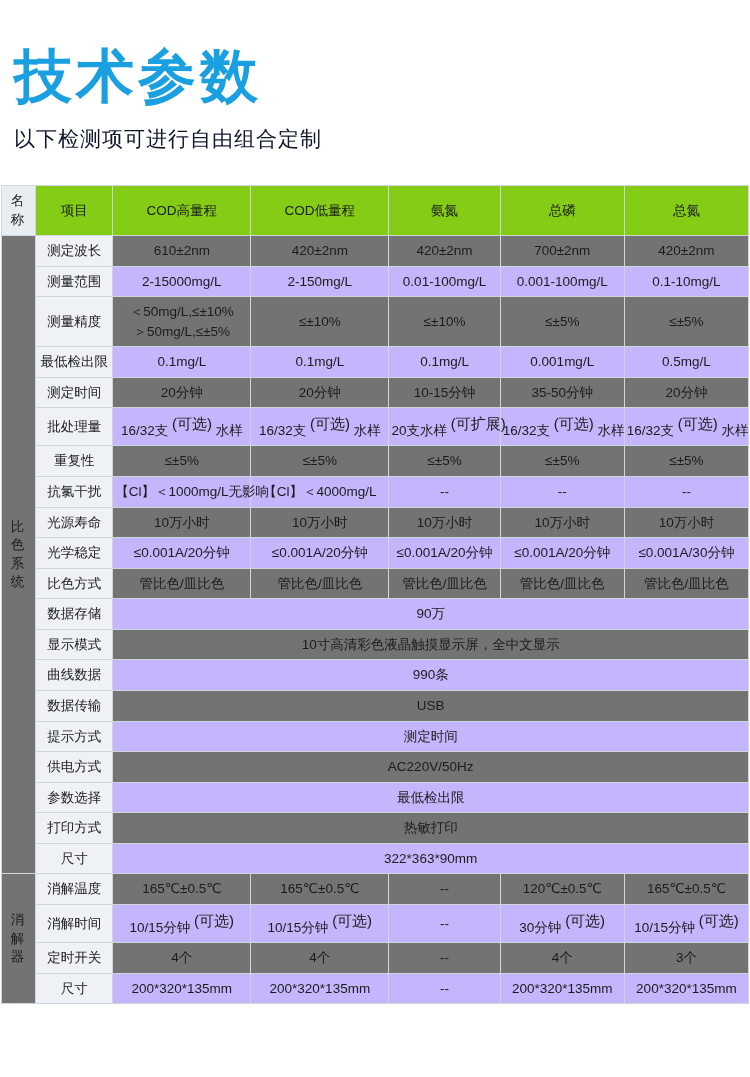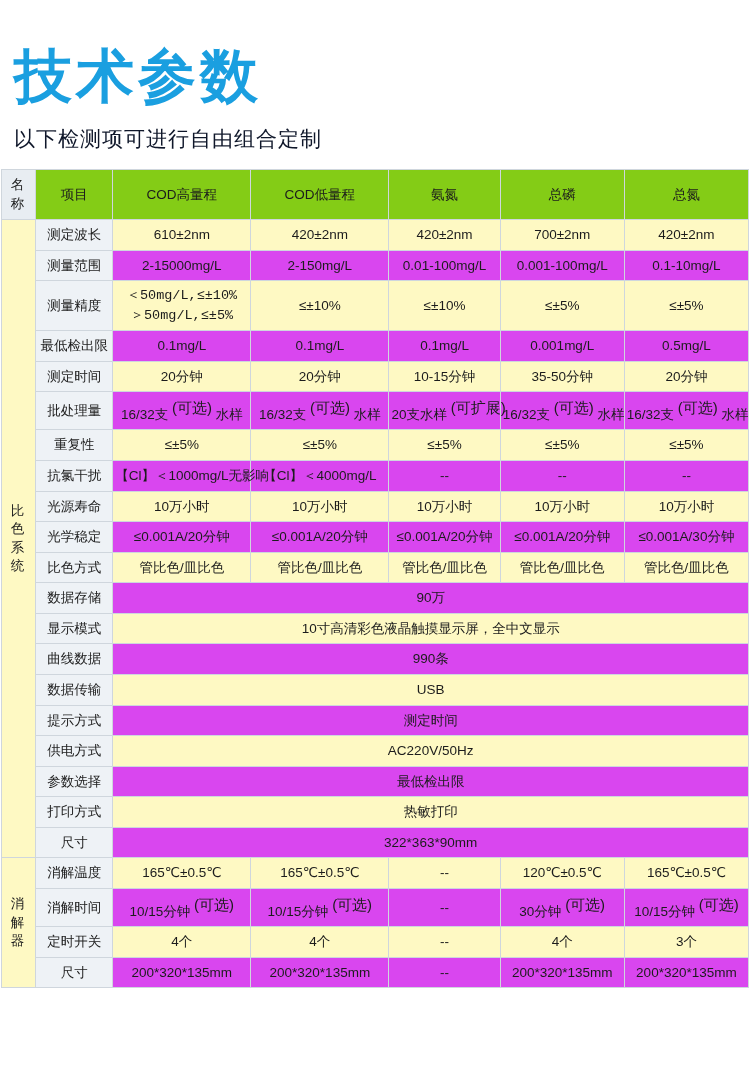--- a/index.html
+++ b/index.html
@@ -33,21 +33,21 @@
   }
   .subtitle {
     margin-top: 18px;
     font-size: 21px;
     color: #0f172a;
     letter-spacing: 1px;
   }
   table.spec {
     border-collapse: collapse;
     width: 748px;
-    margin-top: 16px;
+    margin-top: 32px;
     margin-left: 1px;
     table-layout: fixed;
   }
   table.spec td {
     border: 1px solid #cfd6dd;
     text-align: center;
     vertical-align: middle;
     font-size: 13.5px;
     color: #1c1c1c;
     padding: 5px 2px;
@@ -72,36 +72,35 @@
   .hdr td {
     background: #84cc16;
     font-size: 14.5px;
     font-weight: normal;
     height: 30px;
   }
   .hdr td.col-group {
     background: #e8edf2;
   }
   .row-alt td {
-    background: #d946ef;
+    background: #c4b5fd;
   }
   .row-white td {
-    background: #fef9c3;
+    background: #737373;
   }
   .col-item-cell {
     background: #eef2f6 !important;
   }
   .opt {
     font-size: 15px;
     vertical-align: super;
     color: #1c1c1c;
   }
   .two-line span {
     display: block;
-    font-family: Liberation Mono, monospace;
   }
   .nowrap {
     white-space: nowrap;
   }
   .small {
     font-size: 12px;
   }
   .xsmall {
     font-size: 11px;
   }

